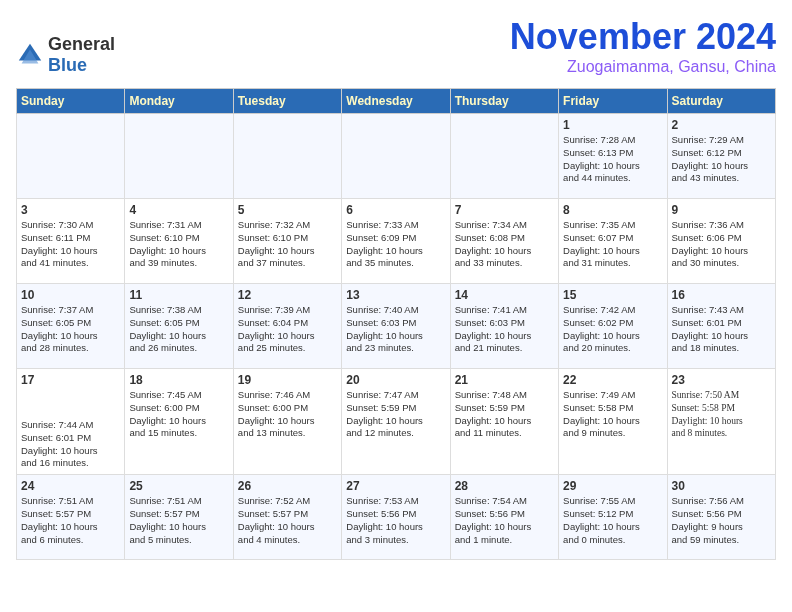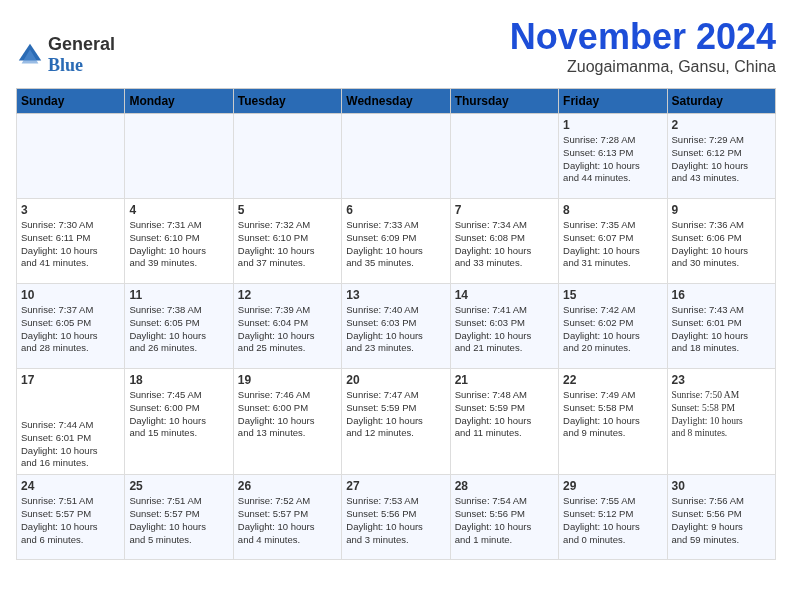--- a/index.html
+++ b/index.html
@@ -23,46 +23,45 @@
     }
     .logo-text-general {
       font-size: 18px;
       font-weight: bold;
       color: #333;
     }
     .logo-text-blue {
       font-size: 18px;
       font-weight: bold;
       color: #2a6bb5;
-      font-family: Liberation Serif, serif;
     }
     .logo-icon {
       width: 28px;
       height: 28px;
     }
     .title-area {
       text-align: right;
     }
     .month-title {
       font-size: 36px;
       font-weight: bold;
       color: #1d4ed8;
     }
     .location-title {
       font-size: 16px;
-      color: #404040;
+      color: #8b5cf6;
     }
     table {
       width: 100%;
       border-collapse: collapse;
       table-layout: fixed;
     }
     thead tr th {
       background-color: #2a6bb5;
-      color: #000000;
+      color: #fef9c3;
       font-size: 12px;
       font-weight: bold;
       padding: 5px 4px;
       text-align: left;
       border: 1px solid #ccc;
     }
     tbody tr td {
       vertical-align: top;
       padding: 4px 4px;
       font-size: 10px;

